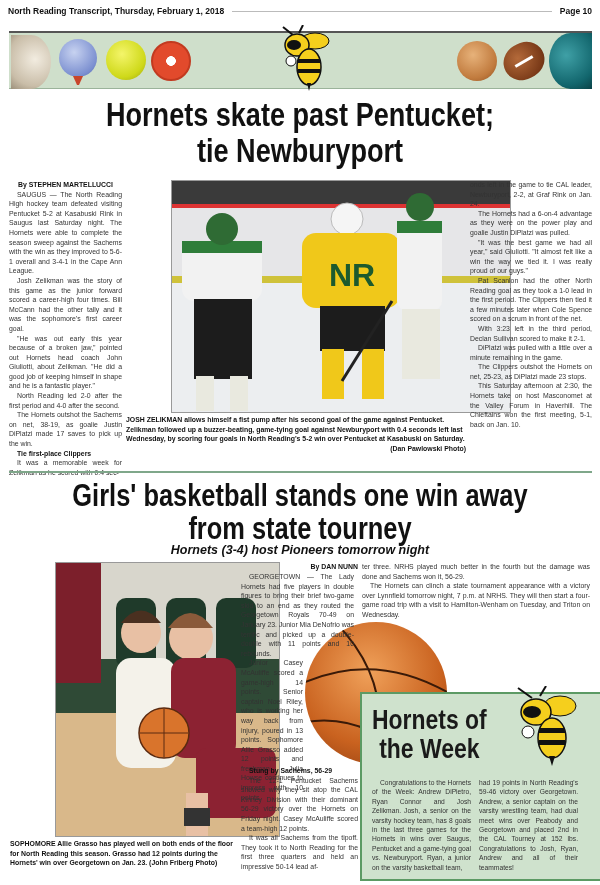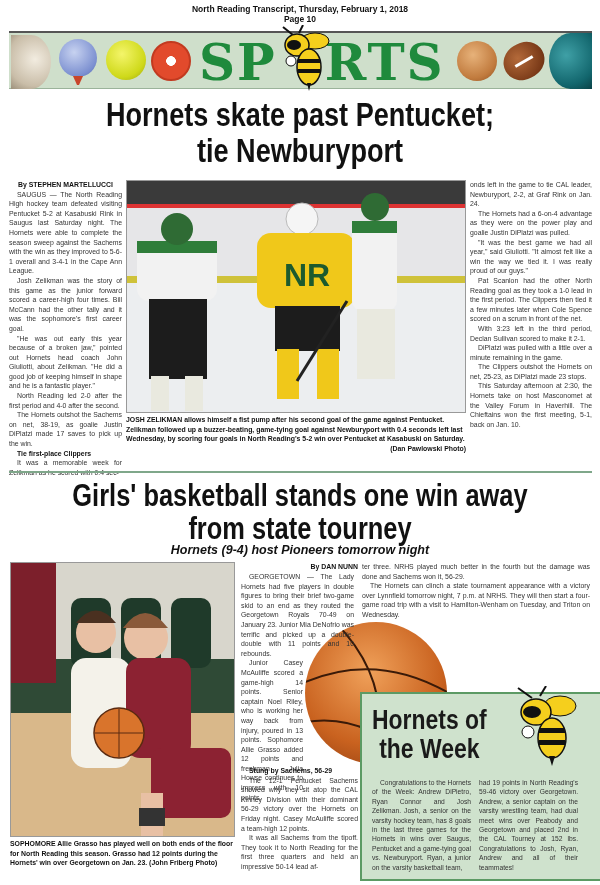--- a/index.html
+++ b/index.html
@@ -1,31 +1,31 @@
 <!DOCTYPE html>
 <html><head>
 <meta charset="utf-8">
 <style>
   * { box-sizing: border-box; margin: 0; padding: 0; }
   body { width: 600px; height: 885px; background: #fff; font-family: "Liberation Sans", sans-serif; color: #222; position: relative; overflow: hidden; }
   .abs { position: absolute; }
-  .folio { top: 4px; left: 8px; right: 8px; height: 14px; font-size: 8.5px; font-weight: bold; color: #111; display: flex; align-items: center; flex-direction: column; }
+  .folio { top: 4px; left: 8px; right: 8px; height: 14px; font-size: 8.5px; font-weight: bold; color: #111; display: flex; align-items: center; }
   .folio .rule { flex: 1; height: 1px; background: #bbb; margin: 0 8px; }
   .banner { top: 31px; left: 9px; width: 583px; height: 58px; background: #cfdfcb; border-top: 2px solid #555; border-bottom: 1px solid #9bb39a; }
   .ball { position: absolute; border-radius: 50%; }
   .sports-word { position: absolute; top: 0; left: 190px; height: 58px; display: flex; align-items: center; font-family: "DejaVu Serif", serif; font-weight: bold; font-size: 50px; color: #1f8a3c; letter-spacing: 2px; }
   .sports-word .gap { width: 48px; }
   .mascot { position: absolute; }
   .headline { font-family: "Liberation Sans", sans-serif; font-weight: bold; color: #111; text-align: center; transform: scaleX(0.82); transform-origin: center; }
   .h1 { top: 97px; left: 0; width: 600px; font-size: 33px; line-height: 36px; }
   .col { font-size: 6.9px; line-height: 9.6px; text-align: justify; color: #333; }
   .col p { text-indent: 8px; }
   .col .byline { font-weight: bold; text-align: center; text-indent: 0; color: #111; }
   .col .sub { font-weight: bold; text-indent: 8px; color: #111; }
-  .photo { border: 1px solid #999; overflow: hidden; }
+  .photo { border: 1px solid #999; overflow: hidden; margin-left: 45px; }
   .caption { font-size: 6.9px; line-height: 9.6px; font-weight: bold; color: #111; }
   .divider { top: 471px; left: 9px; width: 583px; height: 2px; background: #7fa78a; }
   .h2 { top: 479px; left: 0; width: 600px; font-size: 31px; line-height: 33px; }
   .deck { top: 543px; left: 0; width: 600px; text-align: center; font-size: 12.5px; font-weight: bold; font-style: italic; color: #111; }
   .how { top: 692px; left: 360px; width: 266px; height: 189px; background: #cfe2cd; border: 2px solid #5c9a64; }
   .how-title { position: absolute; top: 12px; left: 10px; font-size: 27px; line-height: 29px; font-weight: bold; color: #1a1a1a; text-align: center; transform: scaleX(0.85); transform-origin: left; }
   .how-body { position: absolute; top: 84px; left: 10px; width: 206px; display: flex; gap: 8px; font-size: 6.7px; line-height: 9.4px; color: #333; text-align: justify; }
   .how-body div { flex: 1; }
 </style>
 </head>
@@ -36,25 +36,20 @@
   <span class="rule"></span>
   <span>Page 10</span>
 </div>
 
 <div class="abs banner">
   <div class="ball" style="left:2px;top:2px;width:40px;height:54px;border-radius:0 50% 50% 0;background:radial-gradient(circle at 60% 45%,#f2ece0,#c9bda8 70%,#9d907b);"></div>
   <div class="ball" style="left:50px;top:6px;width:38px;height:38px;background:radial-gradient(circle at 40% 35%,#c7d2f0,#7b8fd0 70%,#4b5fa8);"></div>
   <div class="abs" style="left:64px;top:43px;width:10px;height:9px;background:#c8452b;clip-path:polygon(0 0,100% 0,60% 100%,40% 100%);"></div>
   <div class="ball" style="left:97px;top:7px;width:40px;height:40px;background:radial-gradient(circle at 40% 35%,#f4f56a,#cfd91a 65%,#9aa10f);"></div>
   <div class="ball" style="left:142px;top:8px;width:40px;height:40px;background:radial-gradient(circle at 50% 50%,#fff 0 18%,#e24a2c 20% 100%);border:2px solid #c23a20;"></div>
-  <div class="sports-word">
-    <span>SP</span>
-    <span class="gap"></span>
-    <span>RTS</span>
-  </div>
   <svg class="mascot" style="left:268px;top:-8px;" width="58" height="66" viewBox="0 0 58 66">
     <line x1="16" y1="10" x2="6" y2="2" stroke="#111" stroke-width="2"></line>
     <line x1="22" y1="8" x2="26" y2="0" stroke="#111" stroke-width="2"></line>
     <ellipse cx="38" cy="16" rx="14" ry="8" fill="#f5cf1d" stroke="#111"></ellipse>
     <ellipse cx="20" cy="20" rx="12" ry="11" fill="#f5cf1d" stroke="#111" stroke-width="1.5"></ellipse>
     <ellipse cx="17" cy="20" rx="7" ry="5" fill="#111"></ellipse>
     <ellipse cx="32" cy="42" rx="12" ry="18" fill="#f5cf1d" stroke="#111" stroke-width="1.5"></ellipse>
     <rect x="21" y="34" width="22" height="4" fill="#111"></rect>
     <rect x="21" y="44" width="22" height="4" fill="#111"></rect>
     <circle cx="14" cy="36" r="5" fill="#fff" stroke="#111"></circle>
@@ -122,21 +117,21 @@
   <p>The Clippers outshot the Hornets on net, 25-23, as DiPlatzi made 23 stops.</p>
   <p>This Saturday afternoon at 2:30, the Hornets take on host Masconomet at the Valley Forum in Haverhill. The Chieftains won the first meeting, 5-1, back on Jan. 10.</p>
 </div>
 
 <div class="abs divider"></div>
 
 <div class="abs headline h2">
   <div>Girls' basketball stands one win away</div>
   <div>from state tourney</div>
 </div>
-<div class="abs deck">Hornets (9-4) host Pioneers tomorrow night</div>
+<div class="abs deck">Hornets (3-4) host Pioneers tomorrow night</div>
 
 <div class="abs photo" style="top:562px;left:10px;width:225px;height:275px;background:linear-gradient(#d8d6cc 0 35%,#2f4a36 35% 55%,#d9b88a 55% 100%);">
   <svg width="225" height="275" viewBox="0 0 225 275">
     <rect x="0" y="0" width="45" height="120" fill="#7c1f2b"></rect>
     <rect x="60" y="35" width="40" height="70" rx="10" fill="#1f3a2a"></rect>
     <rect x="110" y="35" width="40" height="70" rx="10" fill="#1f3a2a"></rect>
     <rect x="160" y="35" width="40" height="70" rx="10" fill="#1f3a2a"></rect>
     <circle cx="85" cy="70" r="20" fill="#e8c0a4"></circle>
     <path d="M65 60 q20 -25 40 0" fill="#4a3020"></path>
     <rect x="60" y="95" width="60" height="110" rx="15" fill="#f4f2ea"></rect>

